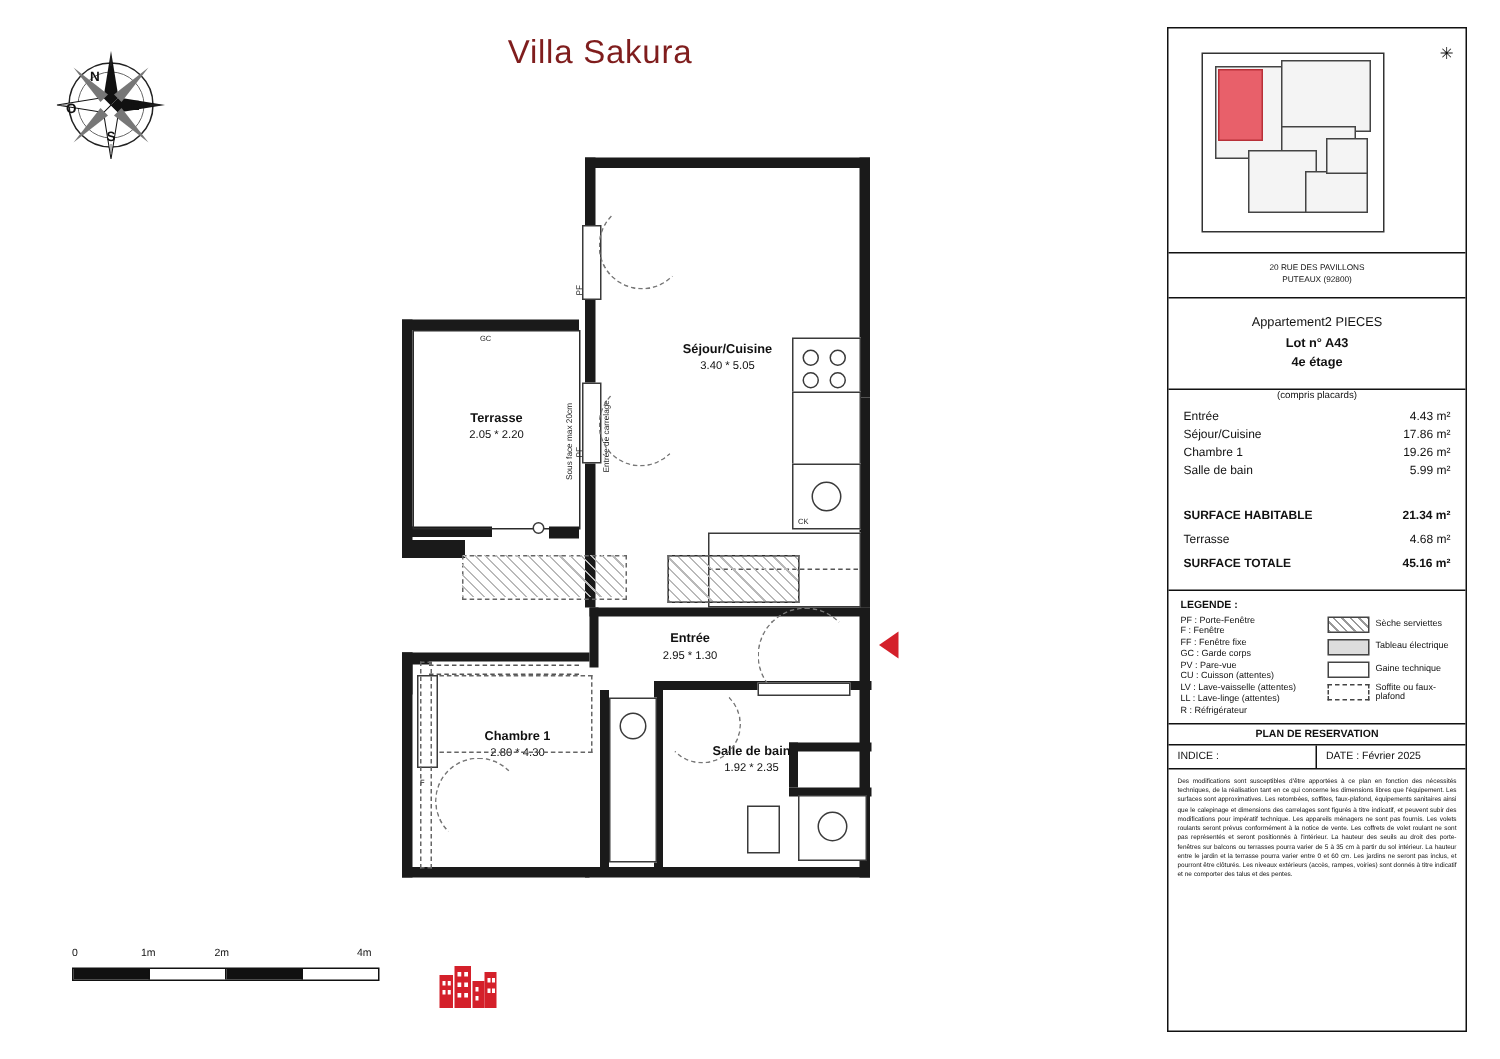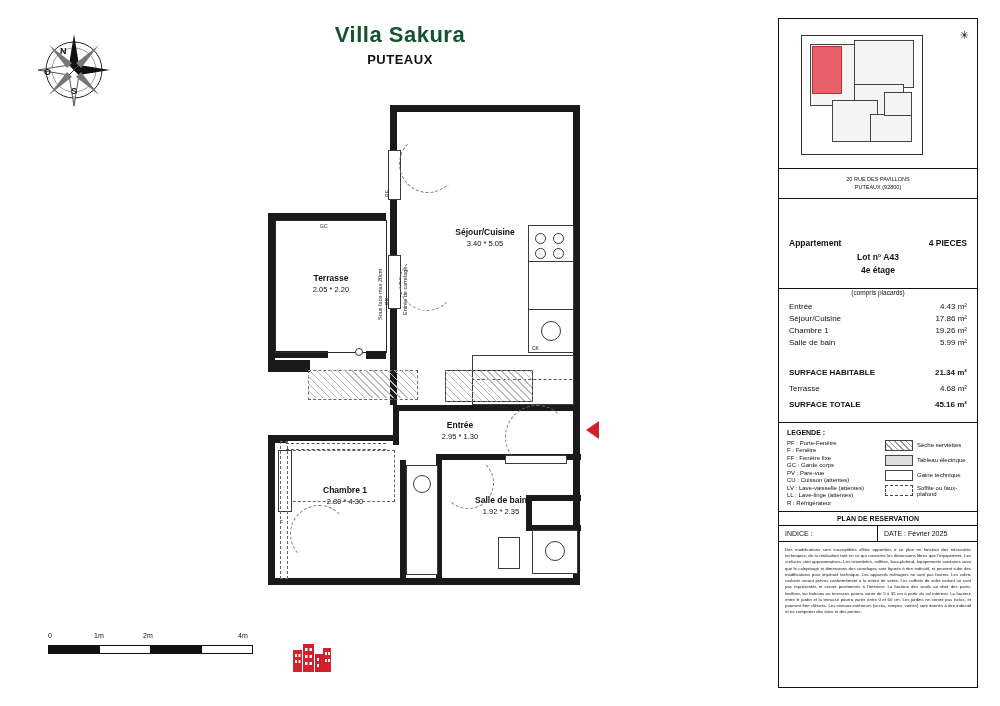--- a/index.html
+++ b/index.html
@@ -1,21 +1,21 @@
 <!DOCTYPE html>
 <html><head>
 <meta charset="utf-8">
 <style>
   html,body{margin:0;padding:0;}
   body{width:1000px;height:706px;background:#ffffff;font-family:"Liberation Sans",sans-serif;color:#111;position:relative;overflow:hidden;}
   .page{position:absolute;inset:0;}
 
   
   .title-block{position:absolute;left:250px;top:22px;width:300px;text-align:center;}
-  .title-main{color:#14532d;font-size:22px;font-weight:bold;letter-spacing:.5px;}
+  .title-main{color:#7f1d1d;font-size:22px;font-weight:normal;letter-spacing:.5px;}
   .title-sub{font-size:13px;font-weight:bold;margin-top:4px;letter-spacing:.5px;}
 
   
   .compass{position:absolute;left:22px;top:18px;width:104px;height:104px;}
   .compass .lbl{position:absolute;font-size:9px;font-weight:bold;}
 
   
   .plan{position:absolute;left:250px;top:105px;width:360px;height:490px;}
   .wall{position:absolute;background:#1a1a1a;}
   .thin{position:absolute;border:1px solid #2b2b2b;}
@@ -55,21 +55,21 @@
 
   .keyplan{height:150px;padding:6px;box-sizing:border-box;position:relative;}
   .keyplan-frame{position:absolute;left:22px;top:16px;width:120px;height:118px;border:1px solid #333;background:#fff;}
   .kp-shape{position:absolute;border:1px solid #444;background:#f4f4f4;}
   .kp-hl{position:absolute;background:#e8606a;border:1px solid #b83038;}
   .kp-star{position:absolute;right:8px;top:10px;font-size:11px;color:#111;}
 
   .addr{padding:6px 4px 6px;text-align:center;font-size:5.5px;line-height:1.5;}
 
   .aptinfo{padding:10px 10px 10px;font-size:8.5px;}
-  .aptinfo .row{display:flex;justify-content:space-between;font-weight:bold;margin-bottom:4px;margin-top:29px;}
+  .aptinfo .row{display:flex;justify-content:center;font-weight:normal;margin-bottom:4px;}
   .aptinfo .ctr{text-align:center;font-weight:bold;margin-bottom:3px;}
 
   .surf-title{text-align:center;font-size:9.5px;font-weight:bold;padding-top:8px;}
   .surf-sub{text-align:center;font-size:6.5px;padding-bottom:6px;}
   .surf-rows{padding:0 10px 8px;font-size:8px;}
   .surf-rows .r{display:flex;justify-content:space-between;margin-bottom:3px;}
   .surf-tot{padding:10px 10px 6px;font-size:8px;}
   .surf-tot .r{display:flex;justify-content:space-between;margin-bottom:7px;}
   .surf-tot .r.b{font-weight:bold;}
 
@@ -118,21 +118,20 @@
       </g>
     </svg>
     <div class="lbl" style="left:38px;top:28px;">N</div>
     <div class="lbl" style="left:65px;top:47px;">E</div>
     <div class="lbl" style="left:49px;top:68px;">S</div>
     <div class="lbl" style="left:22px;top:49px;">O</div>
   </div>
 
   <div class="title-block">
     <div class="title-main">Villa Sakura</div>
-    <div class="title-sub">PUTEAUX</div>
   </div>
 
   <div class="plan">
 
     <div class="wall" style="left:140px;top:0px;width:190px;height:7px;"></div>
     <div class="wall" style="left:140px;top:0px;width:7px;height:300px;"></div>
     <div class="wall" style="left:323px;top:0px;width:7px;height:160px;"></div>
     <div class="wall" style="left:323px;top:160px;width:7px;height:140px;"></div>
 
     <div class="wall" style="left:323px;top:300px;width:7px;height:180px;"></div>
@@ -299,21 +298,21 @@
     </div>
 
     <div class="panel-sec addr">
       <div>20 RUE DES PAVILLONS</div>
       <div>PUTEAUX (92800)</div>
     </div>
 
     <div class="panel-sec aptinfo">
       <div class="row">
         <span>Appartement</span>
-        <span>4 PIECES</span>
+        <span>2 PIECES</span>
       </div>
       <div class="ctr">
         <span>Lot n°</span>
         <span>A43</span>
       </div>
       <div class="ctr">4e  étage</div>
     </div>
 
     <div class="panel-sec">
       <div class="surf-sub">(compris placards)</div>

